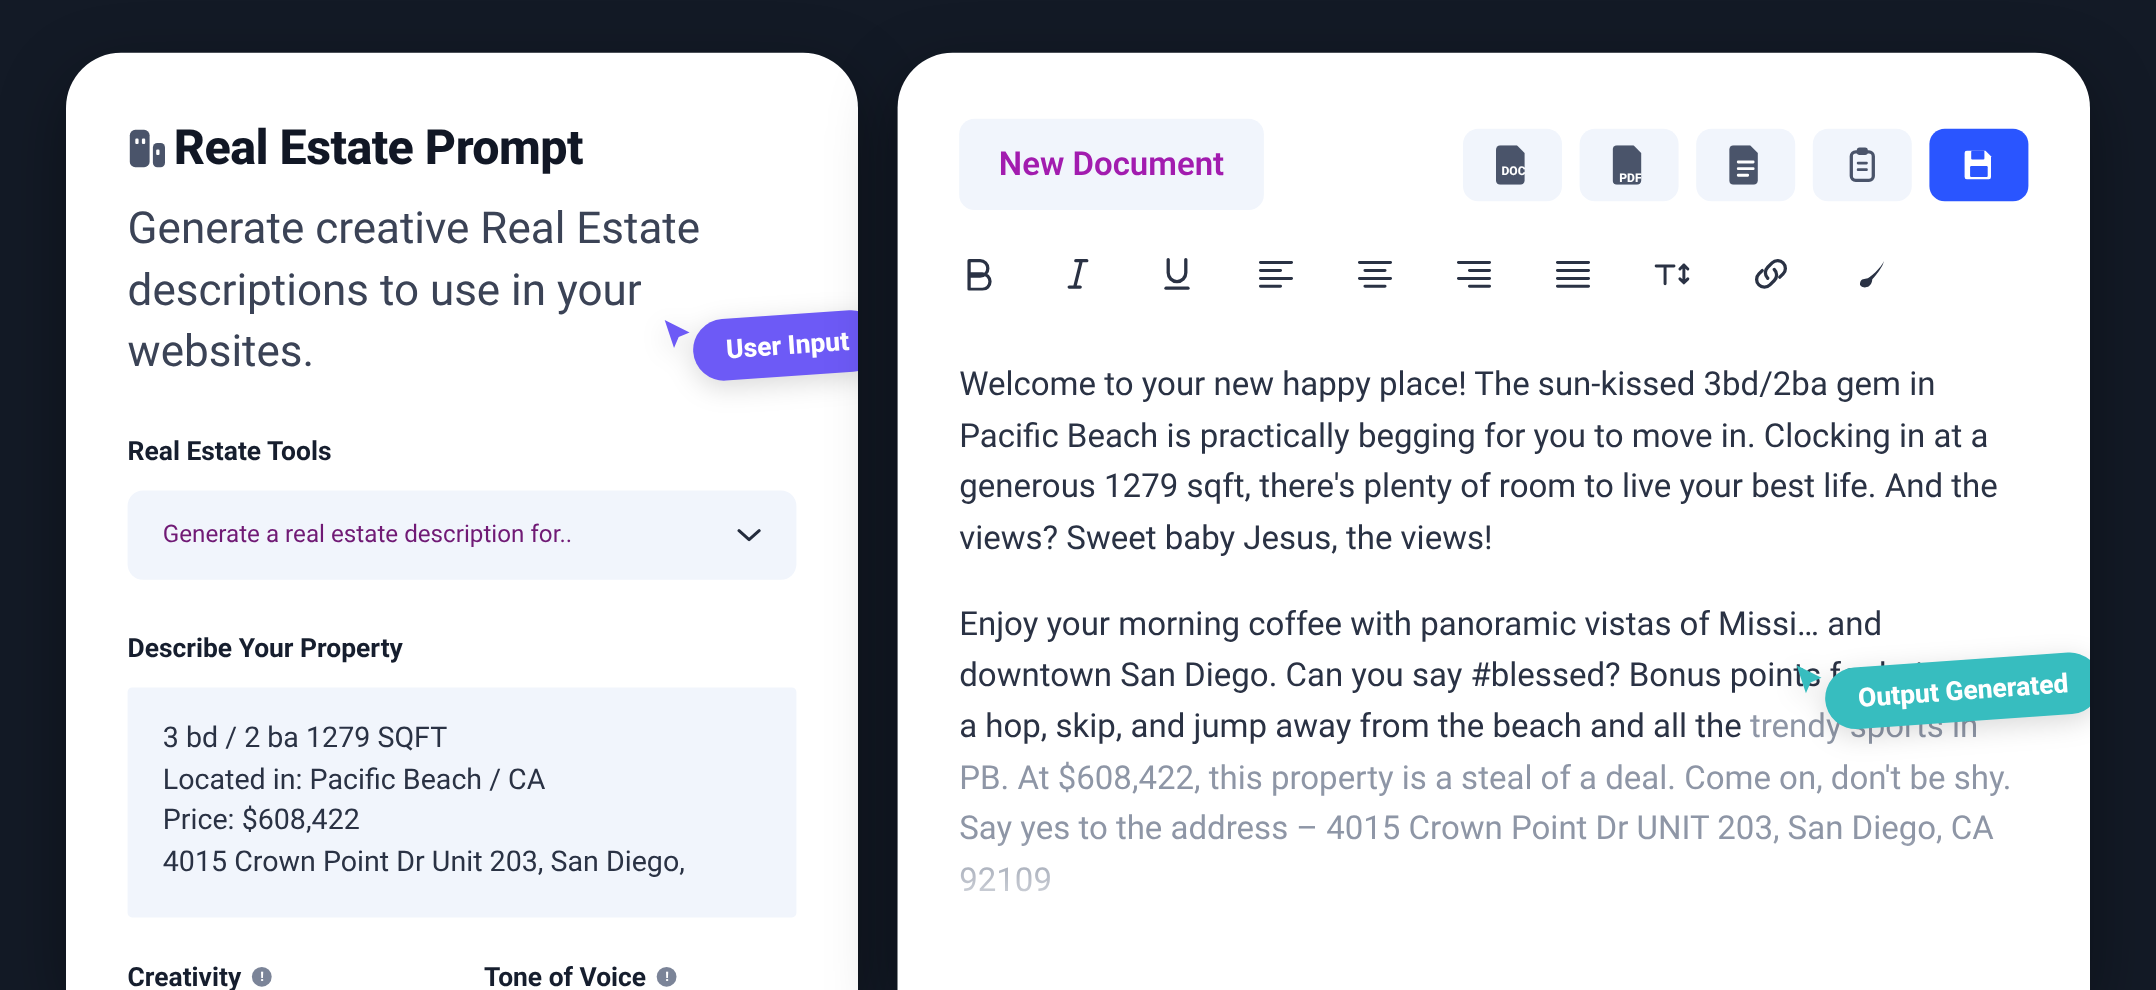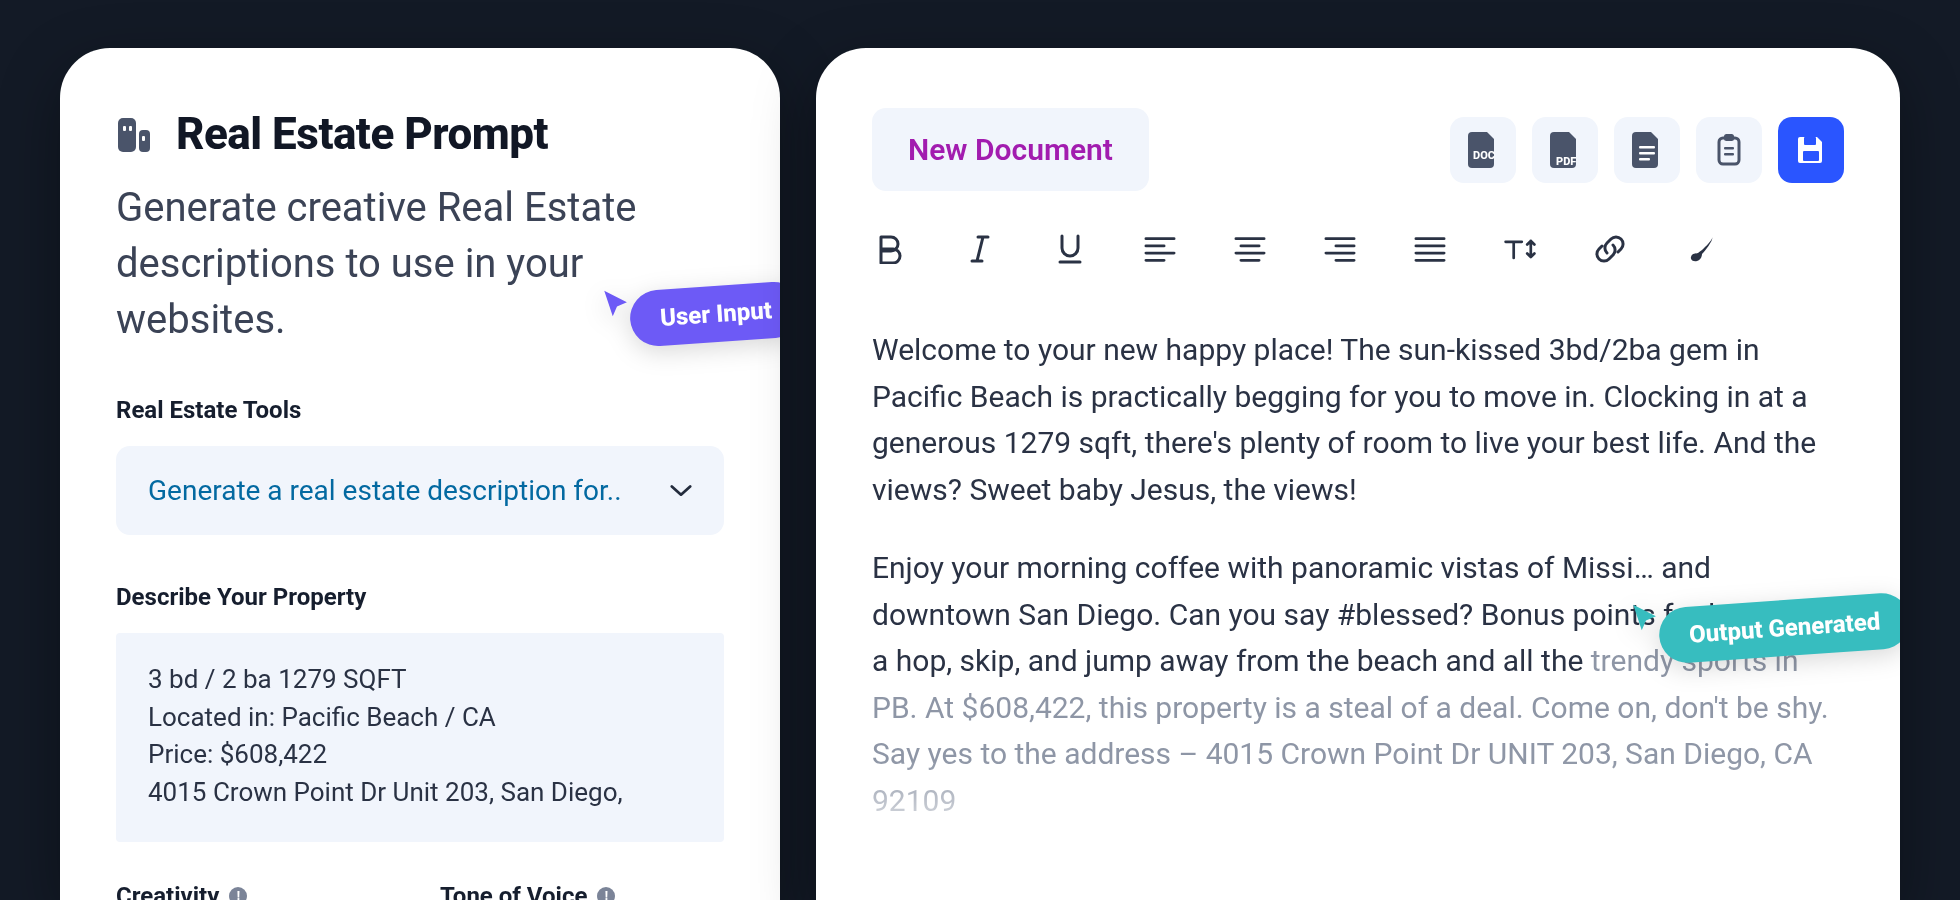--- a/index.html
+++ b/index.html
@@ -24,21 +24,21 @@
     border-radius: 50px 50px 0 0;
     padding: 60px 56px 0 56px;
     box-shadow: 0 20px 60px rgba(0,0,0,0.35);
     position: relative;
     overflow: hidden;
   }
   .left-card  { width: 720px; flex: 0 0 720px; }
   .right-card { flex: 1 1 auto; }
 
   
-  .prompt-header { display:flex; align-items:center; gap:18px; }
+  .prompt-header { display:flex; align-items:center; }
   .prompt-icon {
     width:42px; height:40px;
     color:#4a546a;
     display:flex; align-items:center;
   }
   .prompt-title {
     font-size:44px; font-weight:800; letter-spacing:-0.5px;
     color:#111725;
   }
   .prompt-sub {
@@ -51,21 +51,21 @@
     margin-top:48px;
     font-size:24px; font-weight:700;
     color:#161e2e;
   }
   .select {
     margin-top:22px;
     background:#f1f5fc;
     border-radius:14px;
     padding:28px 32px;
     display:flex; align-items:center; justify-content:space-between;
-    font-size:28px; color:#0369a1;
+    font-size:22px; color:#701a75;
     cursor:pointer;
   }
   .chev {
     width:22px; height:22px;
     display:inline-flex; align-items:center; justify-content:center;
     color:#242c3d;
   }
   .chev svg { width:22px; height:14px; }
   .textblock {
     margin-top:22px;
@@ -108,21 +108,21 @@
     gap:20px;
   }
   .doc-title-pill {
     background:#f1f5fc;
     border-radius:14px;
     padding:24px 36px;
     font-size:30px; font-weight:600; color:#a21caf;
   }
   .doc-actions { display:flex; gap:16px; }
   .act-btn {
-    width:66px; height:66px;
+    width:90px; height:66px;
     background:#f1f5fc;
     border-radius:14px;
     display:flex; align-items:center; justify-content:center;
     color:#4a546a; cursor:pointer;
   }
   .act-btn.primary { background:#2a55ff; color:#fff; }
   .act-btn svg { display:block; }
   .tiny-tag {
     position:absolute; font-size:11px; font-weight:800;
     color:#fff; line-height:1;

